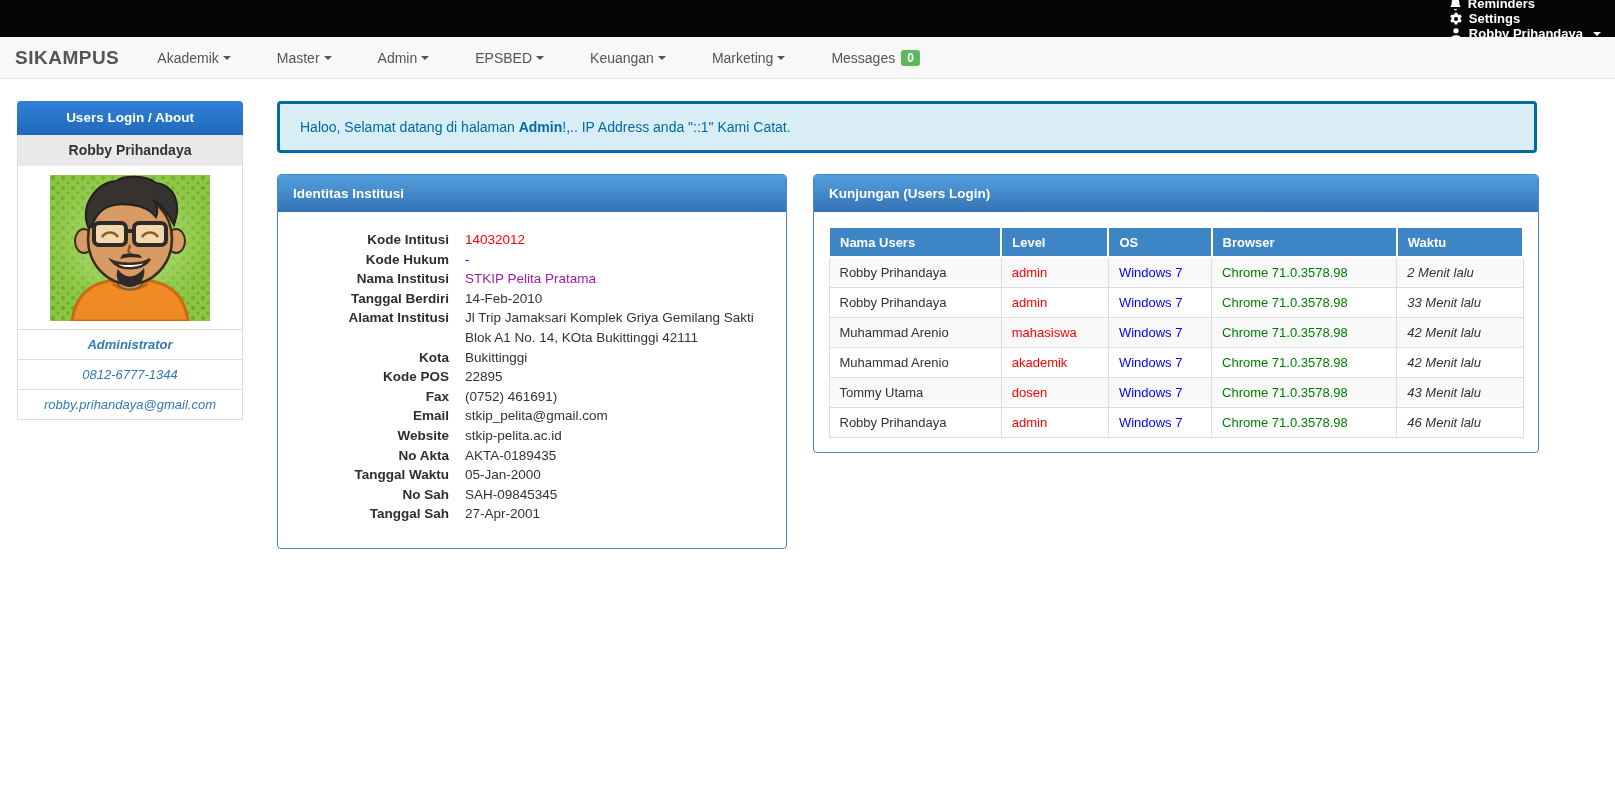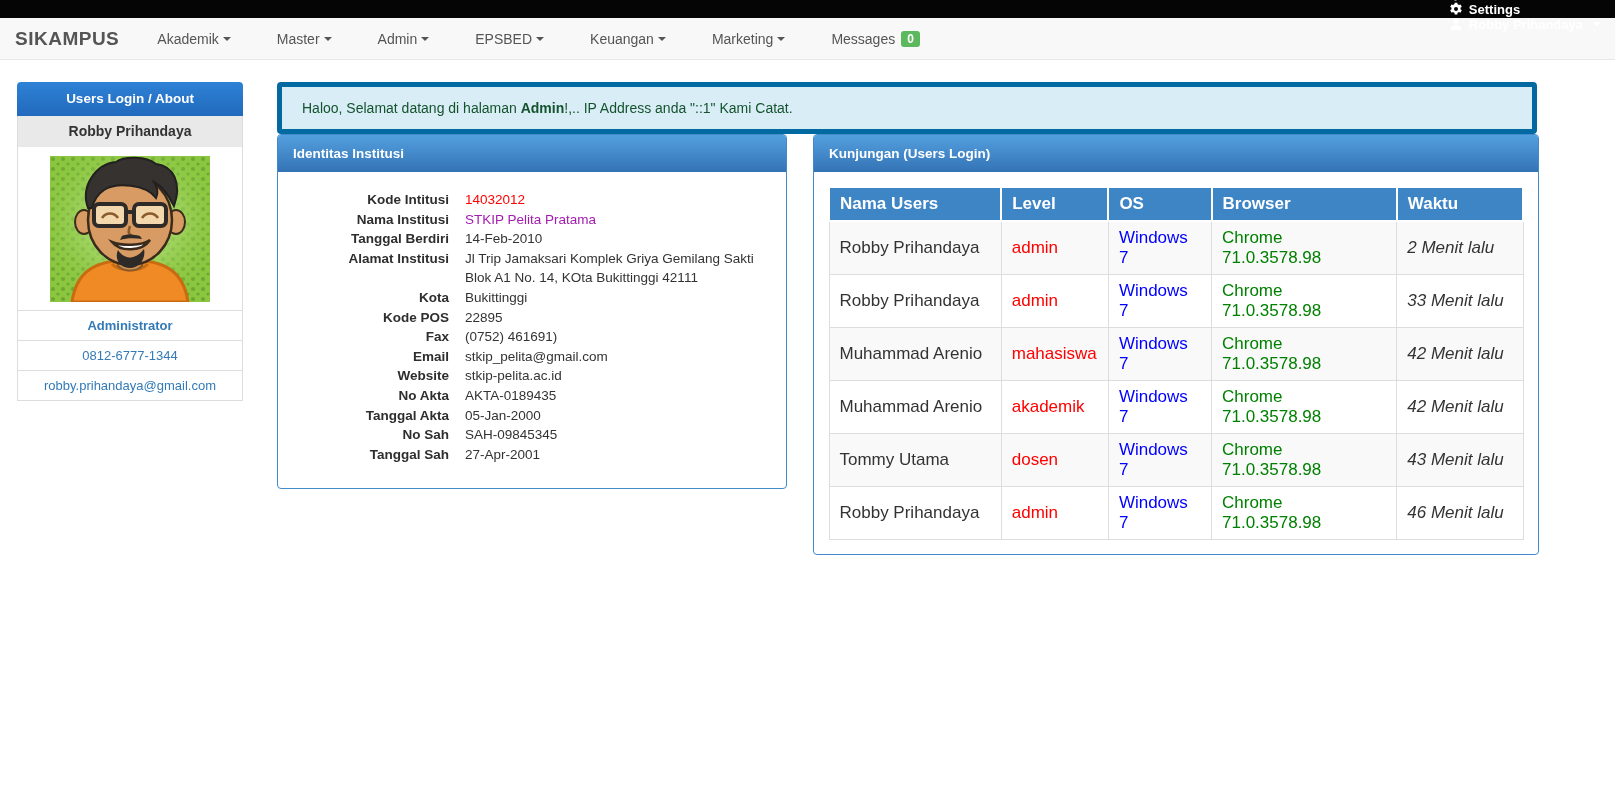--- a/index.html
+++ b/index.html
@@ -4,21 +4,21 @@
 <style>
   * { box-sizing: border-box; }
   html,body { margin:0; padding:0; }
   body {
     width:1615px; height:789px; overflow:hidden;
     background:#fff; color:#333;
     font-family:"Liberation Sans", sans-serif; font-size:13.5px;
   }
   
   .topbar {
-    height:18px; background:#050505; color:#fff;
+    height:37px; background:#050505; color:#fff;
     display:flex; justify-content:flex-end; align-items:center;
     padding-right:14px; font-size:13px; font-weight:bold;
   }
   .tb-item { display:flex; align-items:center; gap:6px; margin-left:26px; cursor:pointer; }
   .tb-item svg { display:block; }
   .caret {
     display:inline-block; width:0; height:0; margin-left:4px;
     border-left:4px solid transparent; border-right:4px solid transparent;
     border-top:4px solid currentColor; vertical-align:middle;
   }
@@ -46,45 +46,45 @@
     background:linear-gradient(#2e82d6,#2169bc); border-radius:4px 4px 0 0; font-size:13.5px;
   }
   .sb-name {
     height:31px; line-height:31px; text-align:center; font-weight:bold; color:#333;
     background:#e9e9e9; border-left:1px solid #ddd; border-right:1px solid #ddd; font-size:14px;
   }
   .sb-body { border:1px solid #ddd; border-top:none; background:#fff; }
   .avatar-box { padding:9px 0 8px; display:flex; justify-content:center; }
   .sb-row {
     border-top:1px solid #ddd; text-align:center; padding:7px 4px;
-    color:#337ab7; cursor:pointer;
+    color:#337ab7; cursor:pointer;font-style:italic;
   }
   .sb-row.bold { font-weight:bold; }
   
   .main { margin-left:34px; width:1260px; }
   .alert {
     height:52px; display:flex; align-items:center; padding:0 20px;
-    background:#d9edf7; border:5px solid #0369a1; border-radius:4px;
-    color:#14532d; font-size:14px; 
+    background:#d9edf7; border:3px solid #0369a1; border-radius:4px;
+    color:#0369a1; font-size:14px; margin-bottom:21px;
   }
   .panels { display:flex; gap:26px; align-items:flex-start; }
   .panel { border:1px solid #428bca; border-radius:4px; background:#fff; }
   .panel-heading {
     height:37px; line-height:37px; padding:0 15px; color:#fff; font-weight:bold;
     font-size:13.5px; background:linear-gradient(#54a0de,#3373b5);
     border-radius:3px 3px 0 0;
   }
   .panel.identitas { width:510px; }
   .panel.kunjungan { width:797px; }
   .identitas .panel-body { padding:18px 15px 24px; }
   .field-row { display:flex; line-height:19.6px; }
   .f-label { width:156px; flex:none; text-align:right; font-weight:bold; color:#2e2e2e; }
   .f-value { margin-left:16px; width:308px; color:#333; }
   .kunjungan .panel-body { padding:14px; }
-  table.k-table { border-collapse:collapse; width:696px; font-size:17px; }
+  table.k-table { border-collapse:collapse; width:696px; font-size:13px; }
   .k-table th {
     background:#3e85c6; color:#fff; font-weight:bold; text-align:left;
     padding:6px 10px; border:2px solid #fff; height:30px;
   }
   .k-table td { border:1px solid #ddd; padding:6px 10px; height:30px; color:#333; }
   .k-table tbody tr:nth-child(odd) td { background:#f9f9f9; }
   .k-table td.italic { font-style:italic; }
 </style>
 </head>
 <body>
@@ -225,20 +225,24 @@
     <div class="panels">
 
       <section class="panel identitas">
         <div class="panel-heading">Identitas Institusi</div>
         <div class="panel-body">
             <div class="field-row">
               <div class="f-label">Kode Intitusi</div>
               <div class="f-value" style="color: rgb(255, 0, 0);">14032012</div>
             </div>
             <div class="field-row">
+              <div class="f-label">Kode Hukum</div>
+              <div class="f-value" style="color: rgb(0, 0, 255);">-</div>
+            </div>
+            <div class="field-row">
               <div class="f-label">Nama Institusi</div>
               <div class="f-value" style="color: #a21caf;">STKIP Pelita Pratama</div>
             </div>
             <div class="field-row">
               <div class="f-label">Tanggal Berdiri</div>
               <div class="f-value">14-Feb-2010</div>
             </div>
             <div class="field-row">
               <div class="f-label">Alamat Institusi</div>
               <div class="f-value">Jl Trip Jamaksari Komplek Griya Gemilang Sakti Blok A1 No. 14, KOta Bukittinggi 42111</div>
@@ -261,21 +265,21 @@
             </div>
             <div class="field-row">
               <div class="f-label">Website</div>
               <div class="f-value">stkip-pelita.ac.id</div>
             </div>
             <div class="field-row">
               <div class="f-label">No Akta</div>
               <div class="f-value">AKTA-0189435</div>
             </div>
             <div class="field-row">
-              <div class="f-label">Tanggal Akta</div>
+              <div class="f-label">Tanggal Waktu</div>
               <div class="f-value">05-Jan-2000</div>
             </div>
             <div class="field-row">
               <div class="f-label">No Sah</div>
               <div class="f-value">SAH-09845345</div>
             </div>
             <div class="field-row">
               <div class="f-label">Tanggal Sah</div>
               <div class="f-value">27-Apr-2001</div>
             </div>

